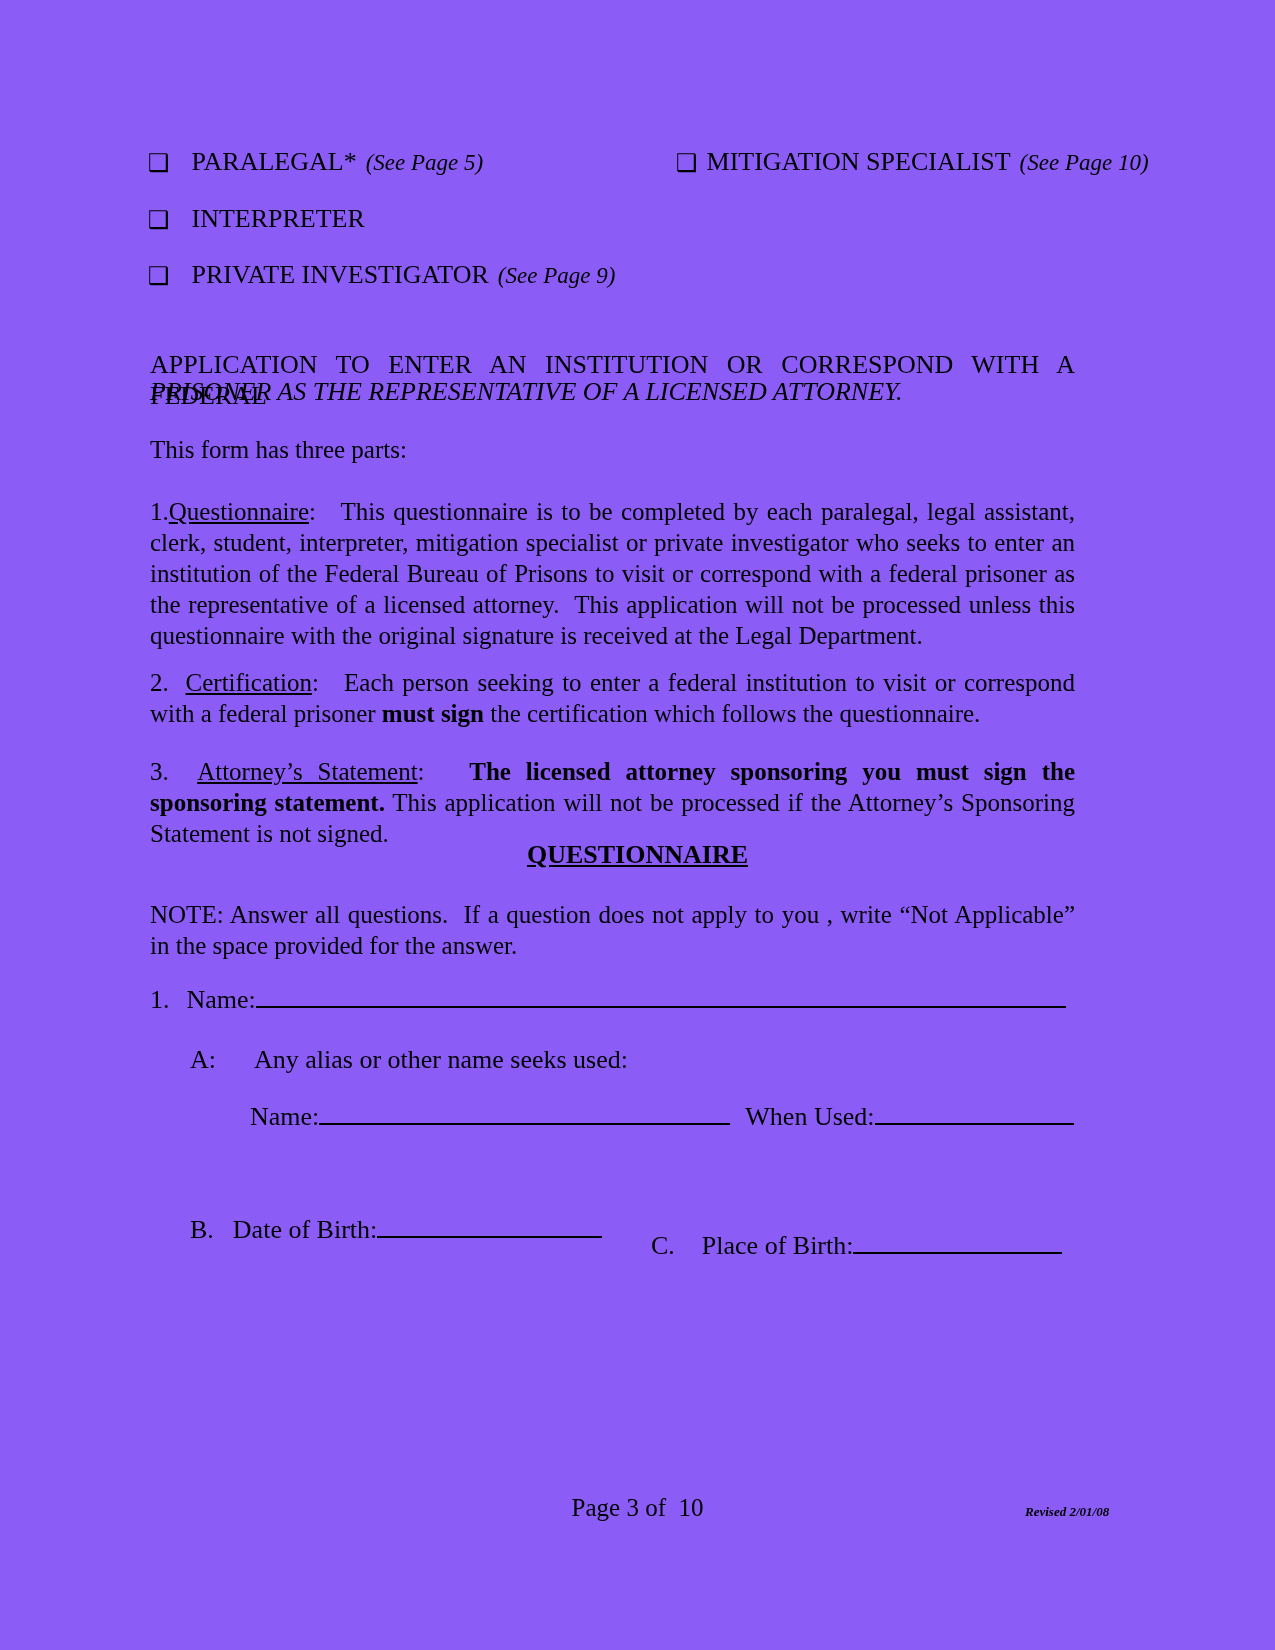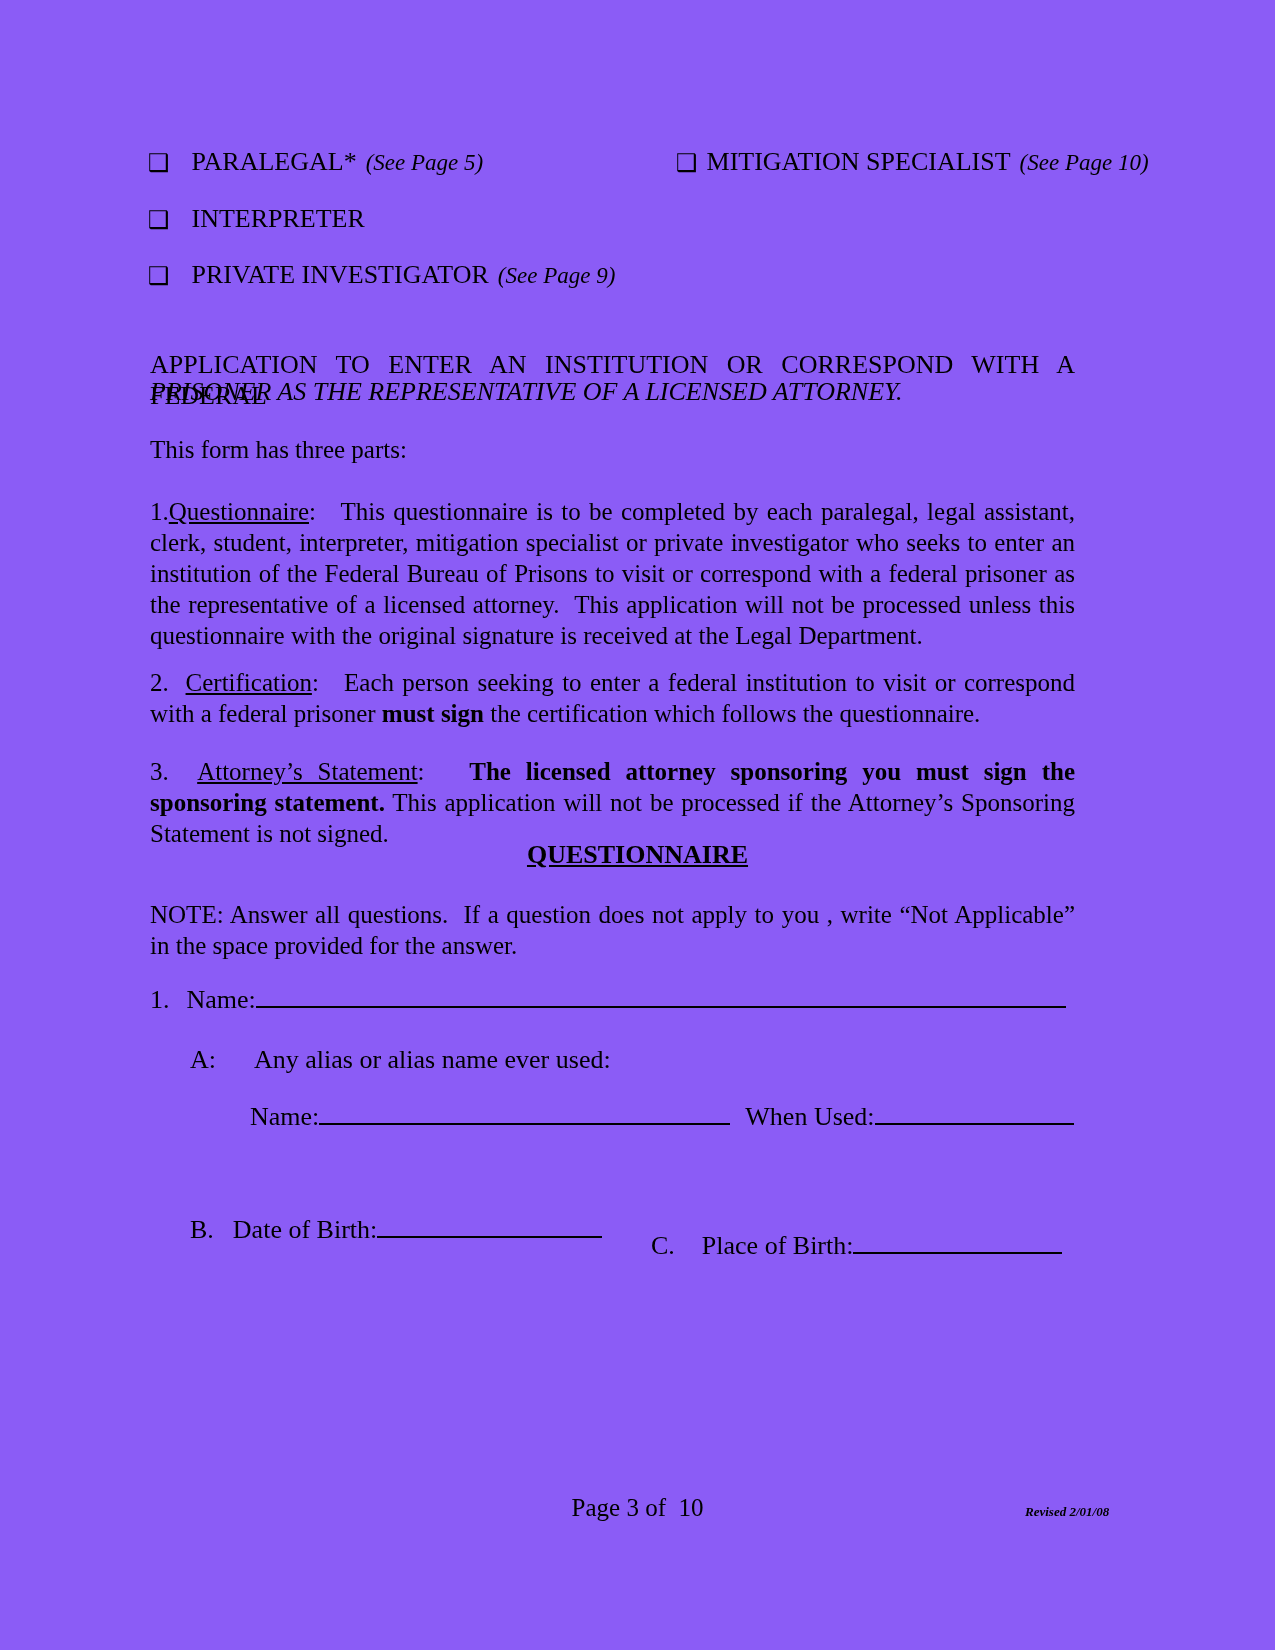--- a/index.html
+++ b/index.html
@@ -62,21 +62,21 @@
 
   <div class="abs heading" style="top:839px;"><span>QUESTIONNAIRE</span></div>
 
   <div class="abs para" style="top:899px;">NOTE: Answer all questions.  If a question does not apply to you , write “Not Applicable” in the space provided for the answer.</div>
 
   <div class="frow" style="left:150px;top:984px;">
     <span style="margin-right:17px;">1.</span><span>Name:</span><span class="blank" style="width:810px;"></span>
   </div>
 
   <div class="frow" style="left:190px;top:1044px;">
-    <span style="margin-right:38px;">A:</span><span>Any alias or alias name ever used:</span>
+    <span style="margin-right:38px;">A:</span><span>Any alias or other name seeks used:</span>
   </div>
 
   <div class="frow" style="left:250px;top:1101px;">
     <span>Name:</span><span class="blank" style="width:411px;"></span><span style="margin-left:15px;">When Used:</span><span class="blank" style="width:199px;"></span>
   </div>
 
 
   <div class="frow" style="left:150px;top:1214px;width:930px;">
     <span style="margin-left:40px;margin-right:19px;">B.</span><span>Date of Birth:</span><span class="blank" style="width:225px;"></span>
     <span class="abs" style="left:501px;top:0;margin-top:16px;">

